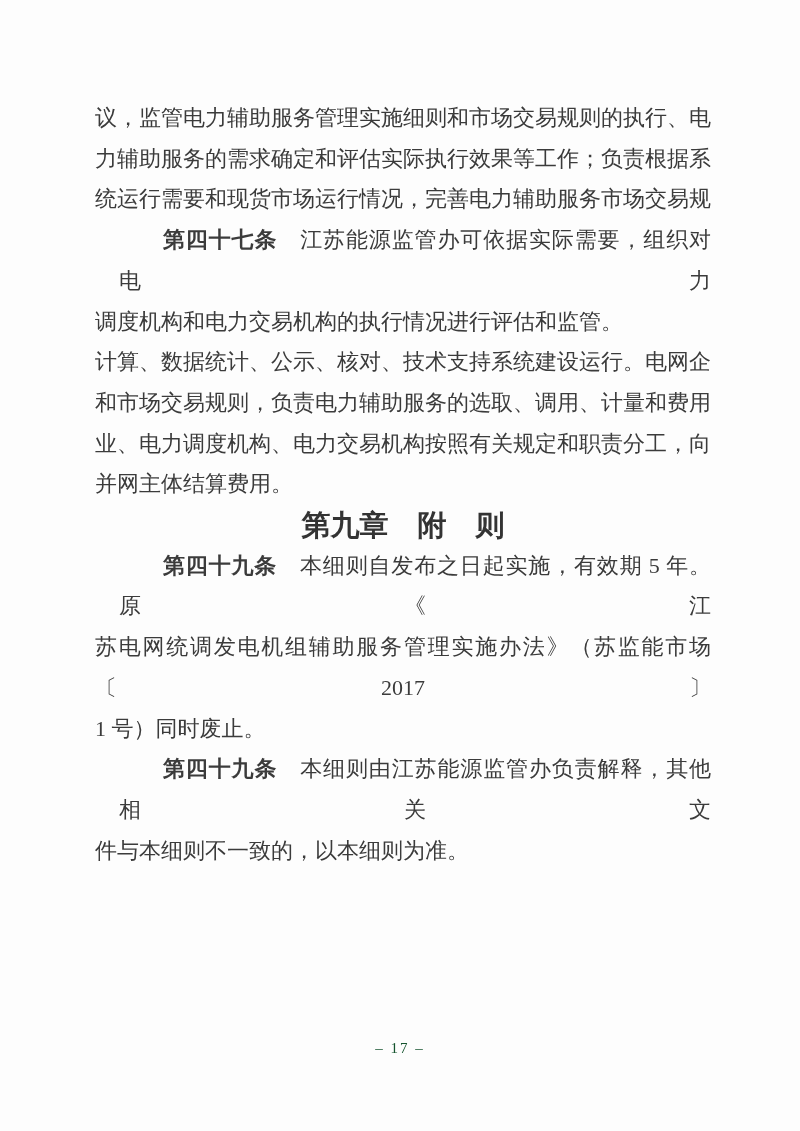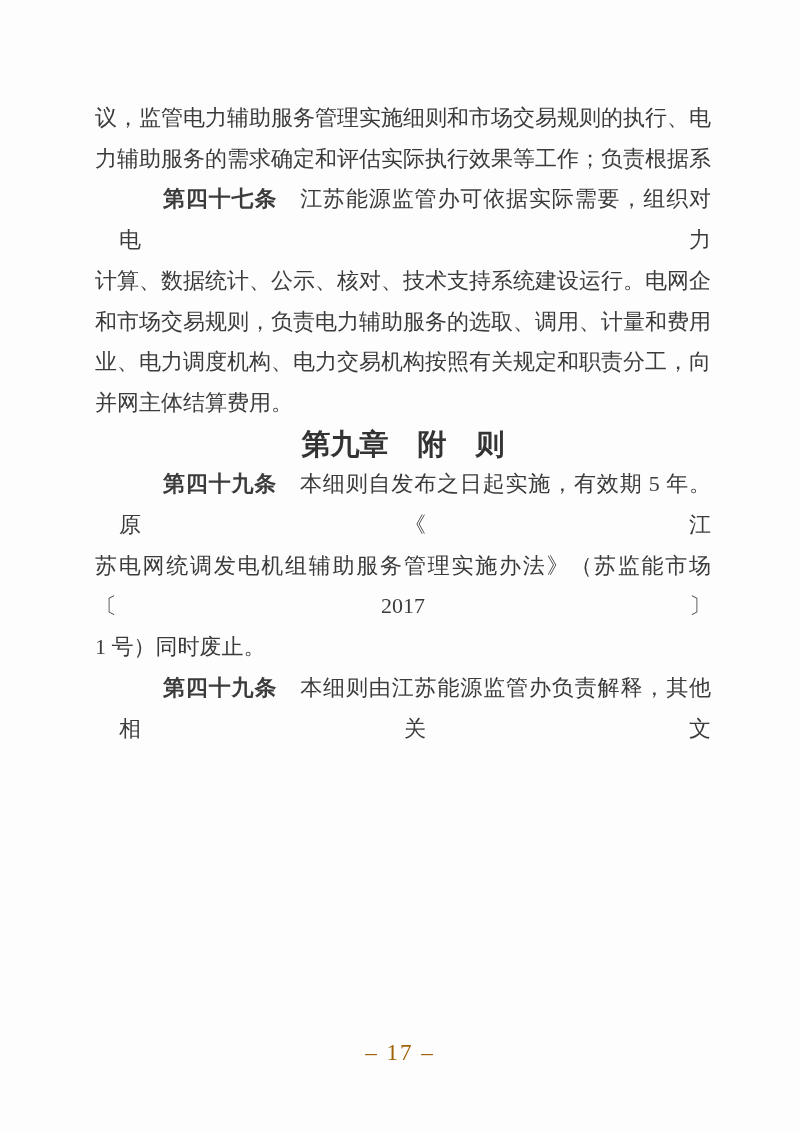--- a/index.html
+++ b/index.html
@@ -43,37 +43,40 @@
     font-weight: 700;
     text-align: center;
     text-align-last: center;
     color: #333333;
   }
   .page-footer {
     position: absolute;
     left: 0; top: 1040px;
     width: 800px;
     text-align: center;
-    font-size: 23px;
-    color: #a16207;
+    font-size: 15px;
+    color: #14532d;
     letter-spacing: 2px;
   }
 </style>
 </head>
 <body>
 
 <div class="page" style="background: rgb(253, 253, 253);">
   <div class="content" style="color: rgb(59, 59, 59);">
       <div class="line just"><span>议，监管电力辅助服务管理实施细则和市场交易规则的执行、电</span></div>
       <div class="line just"><span>力辅助服务的需求确定和评估实际执行效果等工作；负责根据系</span></div>
+      <div class="line just"><span>统运行需要和现货市场运行情况，完善电力辅助服务市场交易规</span></div>
       <div class="line just indent"><span class="bold">第四十七条</span><span>　江苏能源监管办可依据实际需要，组织对电力</span></div>
+      <div class="line"><span>调度机构和电力交易机构的执行情况进行评估和监管。</span></div>
       <div class="line just"><span>计算、数据统计、公示、核对、技术支持系统建设运行。电网企</span></div>
       <div class="line just"><span>和市场交易规则，负责电力辅助服务的选取、调用、计量和费用</span></div>
       <div class="line just"><span>业、电力调度机构、电力交易机构按照有关规定和职责分工，向</span></div>
       <div class="line"><span>并网主体结算费用。</span></div>
       <div class="chapter-heading">第九章　附　则</div>
       <div class="line just indent"><span class="bold">第四十九条</span><span>　本细则自发布之日起实施，有效期 5 年。原《江</span></div>
       <div class="line just"><span>苏电网统调发电机组辅助服务管理实施办法》（苏监能市场〔2017〕</span></div>
       <div class="line"><span>1 号）同时废止。</span></div>
       <div class="line just indent"><span class="bold">第四十九条</span><span>　本细则由江苏能源监管办负责解释，其他相关文</span></div>
+      <div class="line"><span>件与本细则不一致的，以本细则为准。</span></div>
     </div>
   <div class="page-footer">– 17 –</div>
 </div>
 
 </body></html>

